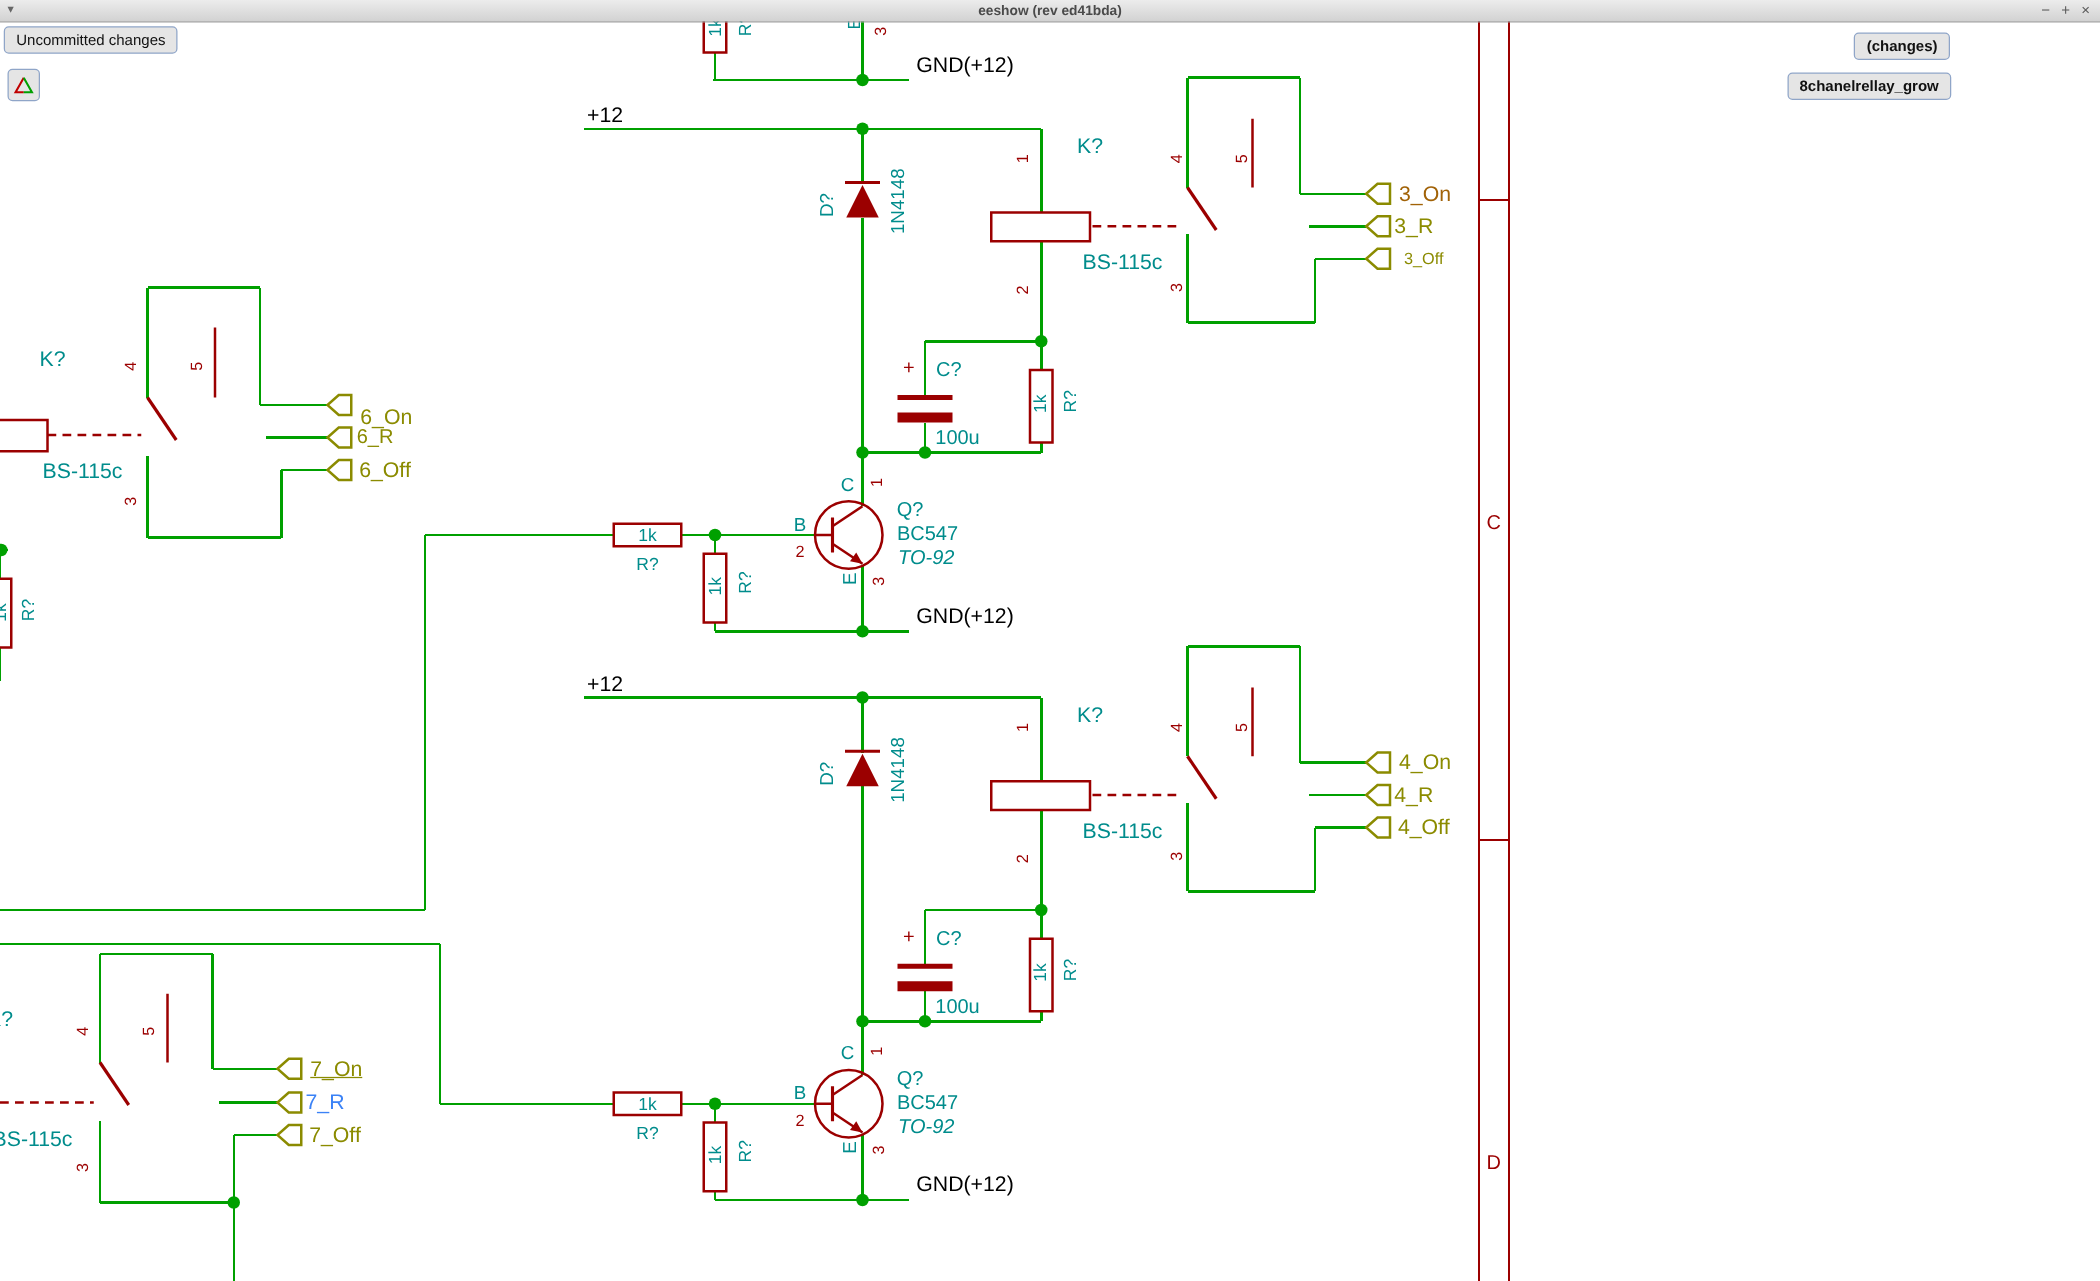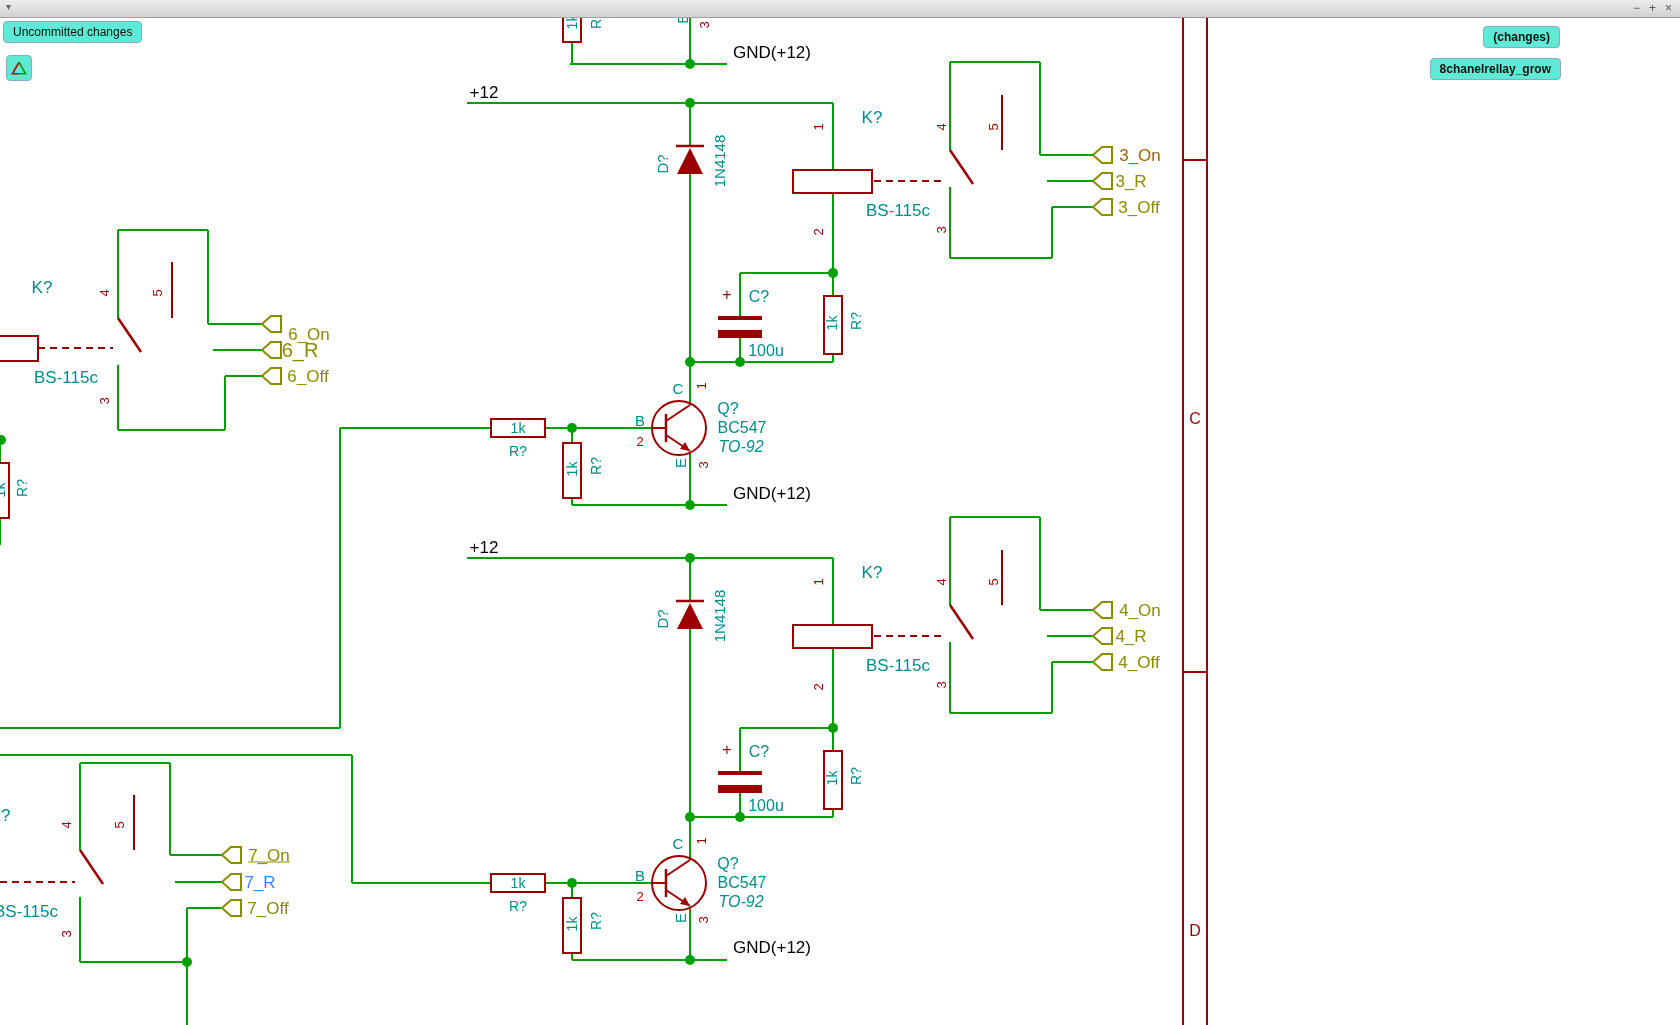--- a/index.html
+++ b/index.html
@@ -14,21 +14,21 @@
     border-bottom:1px solid #9f9f9f;
     display:flex;align-items:center;
   }
   .tb-menu{position:absolute;left:6px;top:1px;font-size:10px;color:#666;cursor:default}
   .tb-title{flex:1;text-align:center;font-size:11px;font-weight:bold;color:#4a4a4a}
   .tb-controls{position:absolute;right:8px;top:0;height:17px;display:flex;gap:9px;align-items:center}
   .tb-controls span{font-size:12px;color:#5a5a5a;line-height:17px;cursor:default}
   
   .chip{
     position:absolute;z-index:25;
-    background:#5eead4;border:1px solid #8fa5c8;border-radius:4px;
+    background:#e5e5e5;border:1px solid #8fa5c8;border-radius:4px;
     padding:3px 9px;font-size:12px;color:#111;white-space:nowrap;cursor:default;
   }
   .chip.bold{font-weight:bold}
   #chip-uncommitted{left:3px;top:21px}
   #chip-delta{left:6px;top:55px;width:22px;height:22px;padding:1px;display:flex;align-items:center;justify-content:center}
   #chip-unnamed{top:26px;right:120px}
   #chip-sheetname{top:58px;right:119px}
   
   #schematic-svg{position:absolute;left:0;top:0;z-index:1}
   .sch-text{
@@ -257,21 +257,21 @@
     <span class="sch-text rot" style="left: 818px; top: 127px; font-size: 13px; color: rgb(155, 0, 0);">1</span>
     <span class="sch-text rot" style="left: 941px; top: 127px; font-size: 13px; color: rgb(155, 0, 0);">4</span>
     <span class="sch-text rot" style="left: 993px; top: 127px; font-size: 13px; color: rgb(155, 0, 0);">5</span>
     <span class="sch-text" style="left: 898px; top: 210px; font-size: 17px; color: rgb(0, 140, 140);">BS-115c</span>
     <span class="sch-text rot" style="left: 818px; top: 232px; font-size: 13px; color: rgb(155, 0, 0);">2</span>
     <span class="sch-text rot" style="left: 941px; top: 230px; font-size: 13px; color: rgb(155, 0, 0);">3</span>
     <span class="sch-text rot" style="left: 662px; top: 164px; font-size: 15px; color: rgb(0, 140, 140);">D?</span>
     <span class="sch-text rot" style="left: 719px; top: 161px; font-size: 15px; color: rgb(0, 140, 140);">1N4148</span>
     <span class="sch-text" style="left: 1140px; top: 155px; font-size: 17px; color: #a16207;">3_On</span>
     <span class="sch-text" style="left: 1131px; top: 181px; font-size: 17px; color: rgb(139, 139, 0);">3_R</span>
-    <span class="sch-text" style="left: 1139px; top: 207px; font-size: 17px; color: rgb(139, 139, 0);">3_Off</span>
+    <span class="sch-text" style="left: 1139px; top: 207px; font-size: 13px; color: rgb(139, 139, 0);">3_Off</span>
     <span class="sch-text" style="left: 727px; top: 295px; font-size: 16px; color: rgb(155, 0, 0);">+</span>
     <span class="sch-text" style="left: 759px; top: 297px; font-size: 16px; color: rgb(0, 140, 140);">C?</span>
     <span class="sch-text" style="left: 766px; top: 351px; font-size: 16px; color: rgb(0, 140, 140);">100u</span>
     <span class="sch-text rot" style="left: 832px; top: 323px; font-size: 14px; color: rgb(0, 140, 140);">1k</span>
     <span class="sch-text rot" style="left: 856px; top: 321px; font-size: 14px; color: rgb(0, 140, 140);">R?</span>
     <span class="sch-text" style="left: 678px; top: 388px; font-size: 15px; color: rgb(0, 140, 140);">C</span>
     <span class="sch-text rot" style="left: 701px; top: 386px; font-size: 13px; color: rgb(155, 0, 0);">1</span>
     <span class="sch-text" style="left: 728px; top: 409px; font-size: 16px; color: rgb(0, 140, 140);">Q?</span>
     <span class="sch-text" style="left: 640px; top: 420px; font-size: 15px; color: rgb(0, 140, 140);">B</span>
     <span class="sch-text" style="left: 742px; top: 428px; font-size: 16px; color: rgb(0, 140, 140);">BC547</span>
@@ -315,38 +315,39 @@
     <span class="sch-text" style="left: 518px; top: 906px; font-size: 14px; color: rgb(0, 140, 140);">R?</span>
     <span class="sch-text rot" style="left: 572px; top: 924px; font-size: 14px; color: rgb(0, 140, 140);">1k</span>
     <span class="sch-text rot" style="left: 596px; top: 921px; font-size: 14px; color: rgb(0, 140, 140);">R?</span>
     <span class="sch-text" style="left: 772px; top: 947px; font-size: 17px; color: rgb(0, 0, 0);">GND(+12)</span>
     <span class="sch-text" style="left: 42px; top: 287px; font-size: 17px; color: rgb(0, 140, 140);">K?</span>
     <span class="sch-text rot" style="left: 104px; top: 293px; font-size: 13px; color: rgb(155, 0, 0);">4</span>
     <span class="sch-text rot" style="left: 157px; top: 293px; font-size: 13px; color: rgb(155, 0, 0);">5</span>
     <span class="sch-text" style="left: 66px; top: 377px; font-size: 17px; color: rgb(0, 140, 140);">BS-115c</span>
     <span class="sch-text rot" style="left: 104px; top: 401px; font-size: 13px; color: rgb(155, 0, 0);">3</span>
     <span class="sch-text" style="left: 309px; top: 324px; font-size: 17px; color: rgb(139, 139, 0); margin-top: 10px;">6_On</span>
-    <span class="sch-text" style="left: 300px; top: 350px; font-size: 20px; color: rgb(139, 139, 0);">6_R</span>
+    <span class="sch-text" style="left: 300px; top: 350px; font-size: 16px; color: rgb(139, 139, 0);">6_R</span>
     <span class="sch-text" style="left: 308px; top: 376px; font-size: 17px; color: rgb(139, 139, 0);">6_Off</span>
     <span class="sch-text rot" style="left: 0px; top: 490px; font-size: 14px; color: rgb(0, 140, 140);">1k</span>
     <span class="sch-text rot" style="left: 22px; top: 488px; font-size: 14px; color: rgb(0, 140, 140);">R?</span>
     <span class="sch-text" style="left: 0px; top: 815px; font-size: 17px; color: rgb(0, 140, 140);">K?</span>
     <span class="sch-text rot" style="left: 66px; top: 825px; font-size: 13px; color: rgb(155, 0, 0);">4</span>
     <span class="sch-text rot" style="left: 119px; top: 825px; font-size: 13px; color: rgb(155, 0, 0);">5</span>
     <span class="sch-text" style="left: 26px; top: 911px; font-size: 17px; color: rgb(0, 140, 140);">BS-115c</span>
     <span class="sch-text rot" style="left: 66px; top: 934px; font-size: 13px; color: rgb(155, 0, 0);">3</span>
     <span class="sch-text" style="left: 269px; top: 855px; font-size: 17px; color: rgb(139, 139, 0); text-decoration: underline;">7_On</span>
     <span class="sch-text" style="left: 260px; top: 882px; font-size: 17px; color: #3b82f6;">7_R</span>
     <span class="sch-text" style="left: 268px; top: 908px; font-size: 17px; color: rgb(139, 139, 0);">7_Off</span>
     <span class="sch-text" style="left: 1195px; top: 419px; font-size: 16px; color: rgb(155, 0, 0);">C</span>
     <span class="sch-text" style="left: 1195px; top: 931px; font-size: 16px; color: rgb(155, 0, 0);">D</span>
   </div>
 
 <div class="titlebar">
   <span class="tb-menu">▾</span>
+  <div class="tb-title">eeshow (rev ed41bda)</div>
   <div class="tb-controls">
     <span>−</span>
     <span>+</span>
     <span>×</span>
   </div>
 </div>
 
 <div class="chip" id="chip-uncommitted">Uncommitted changes</div>
 
 <div class="chip" id="chip-delta">

